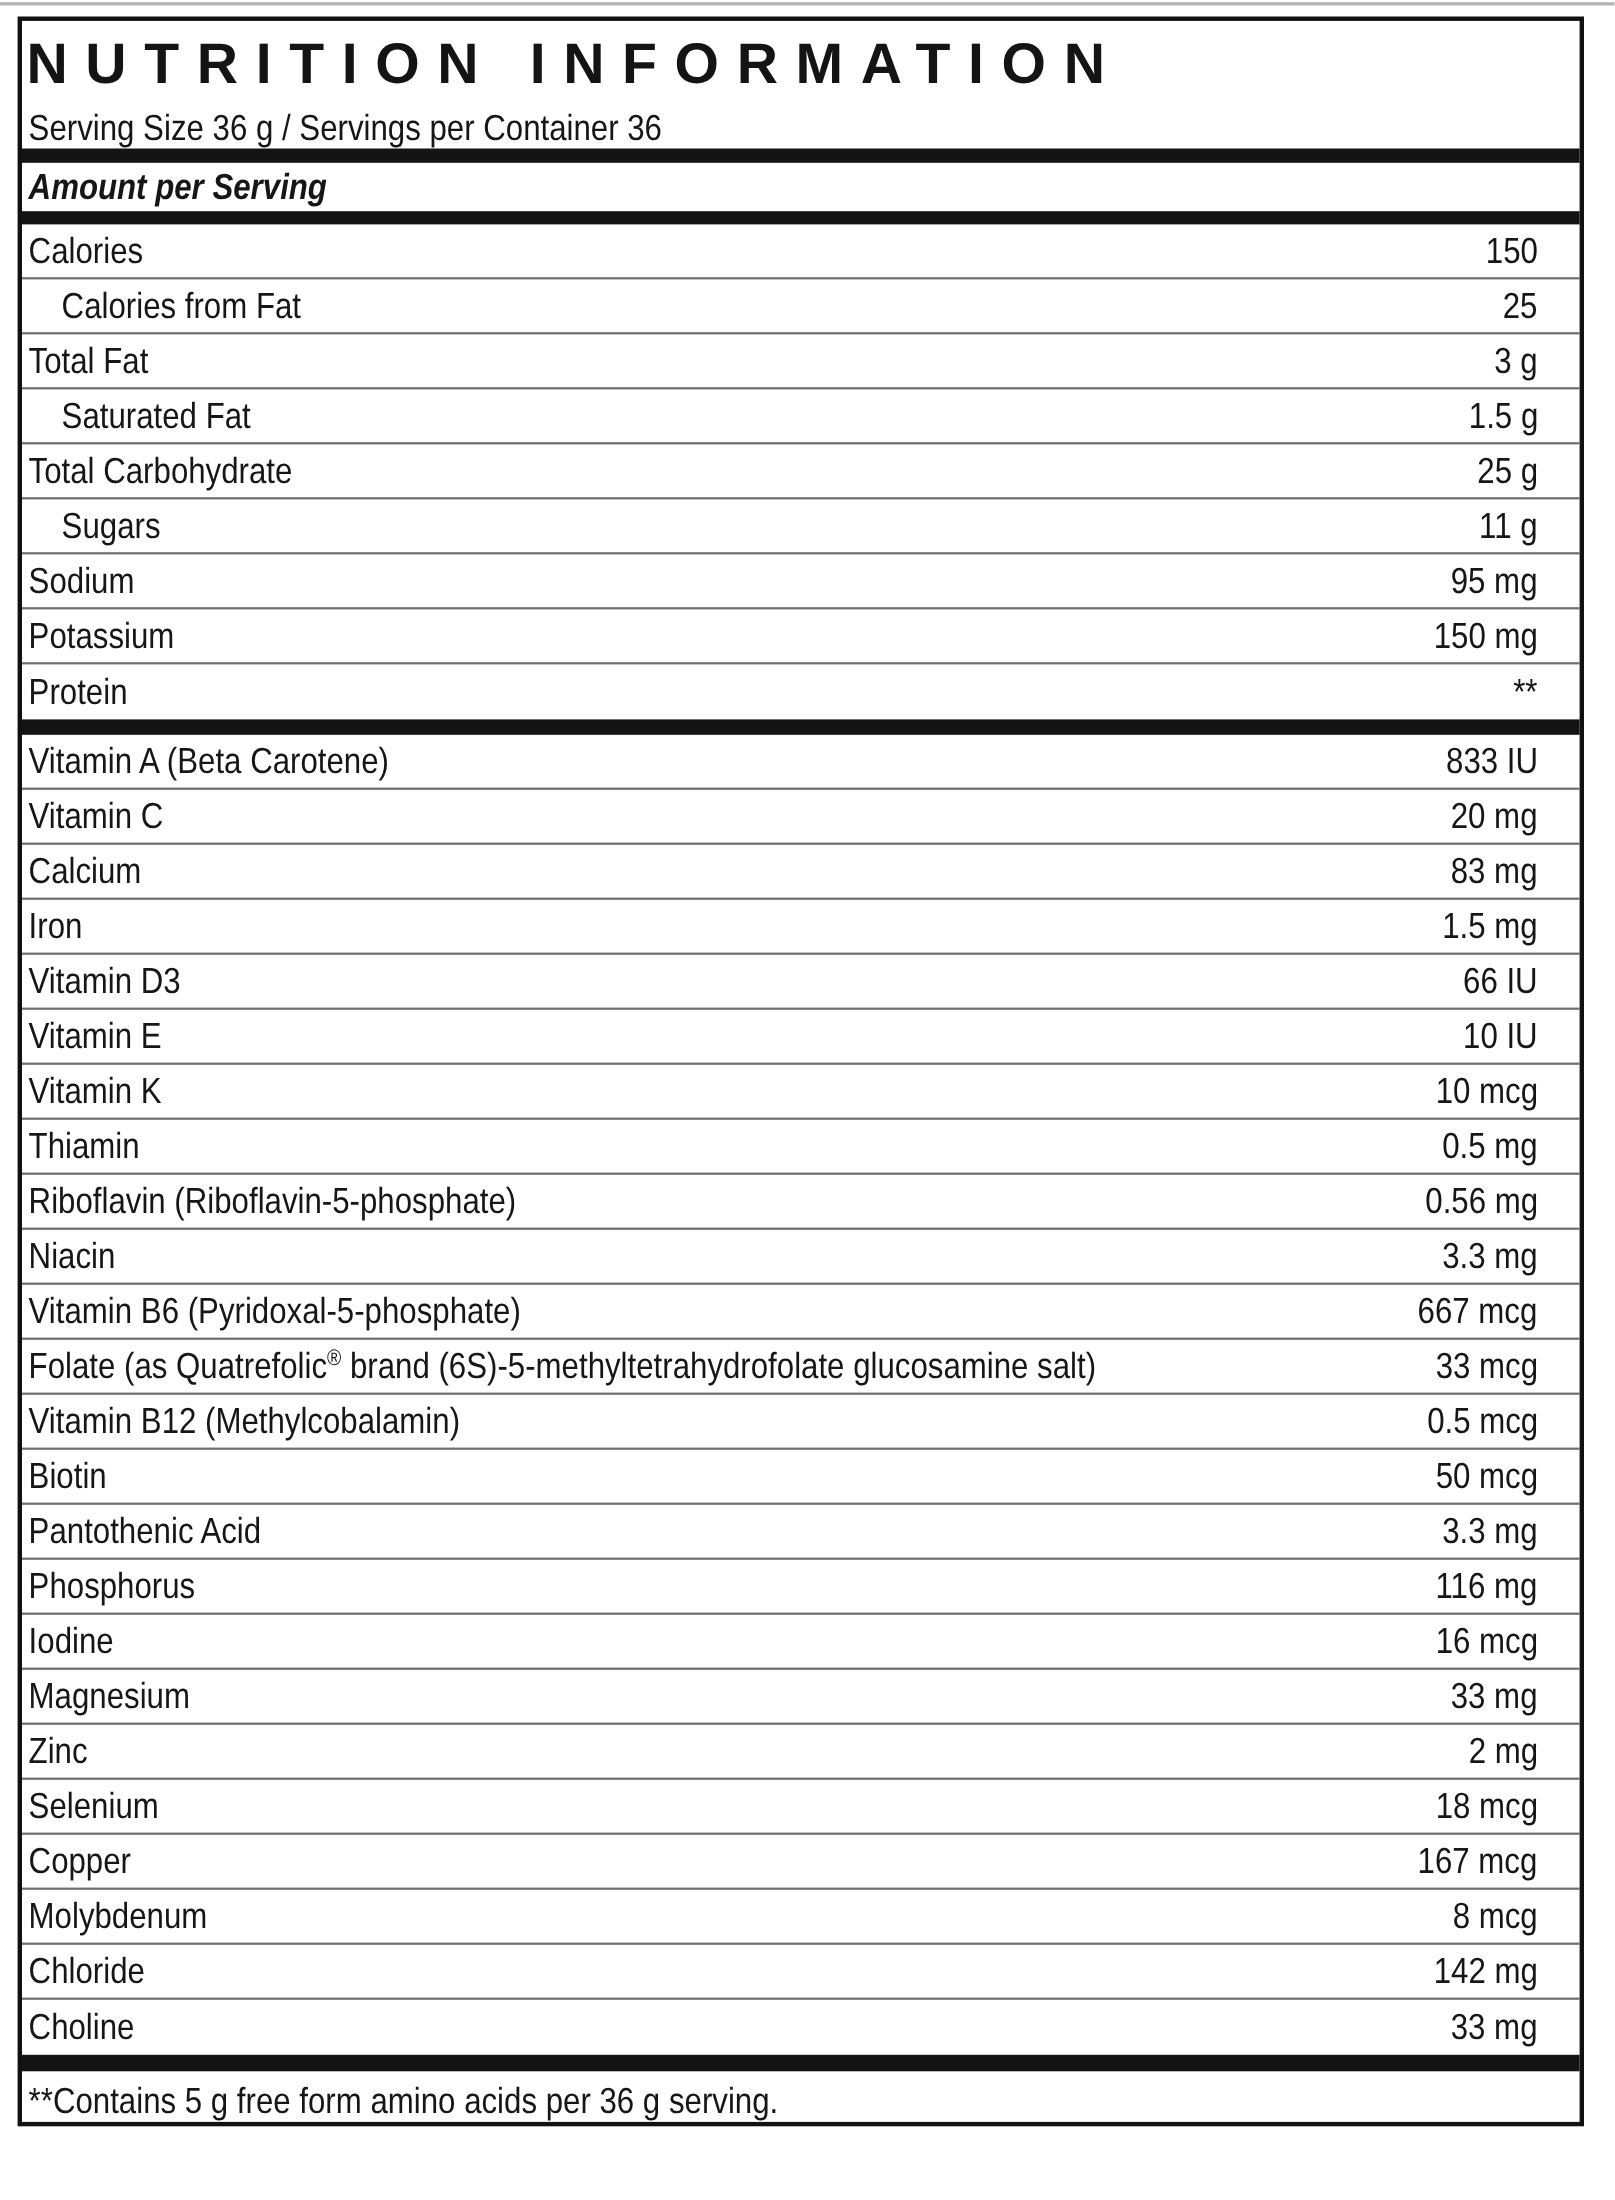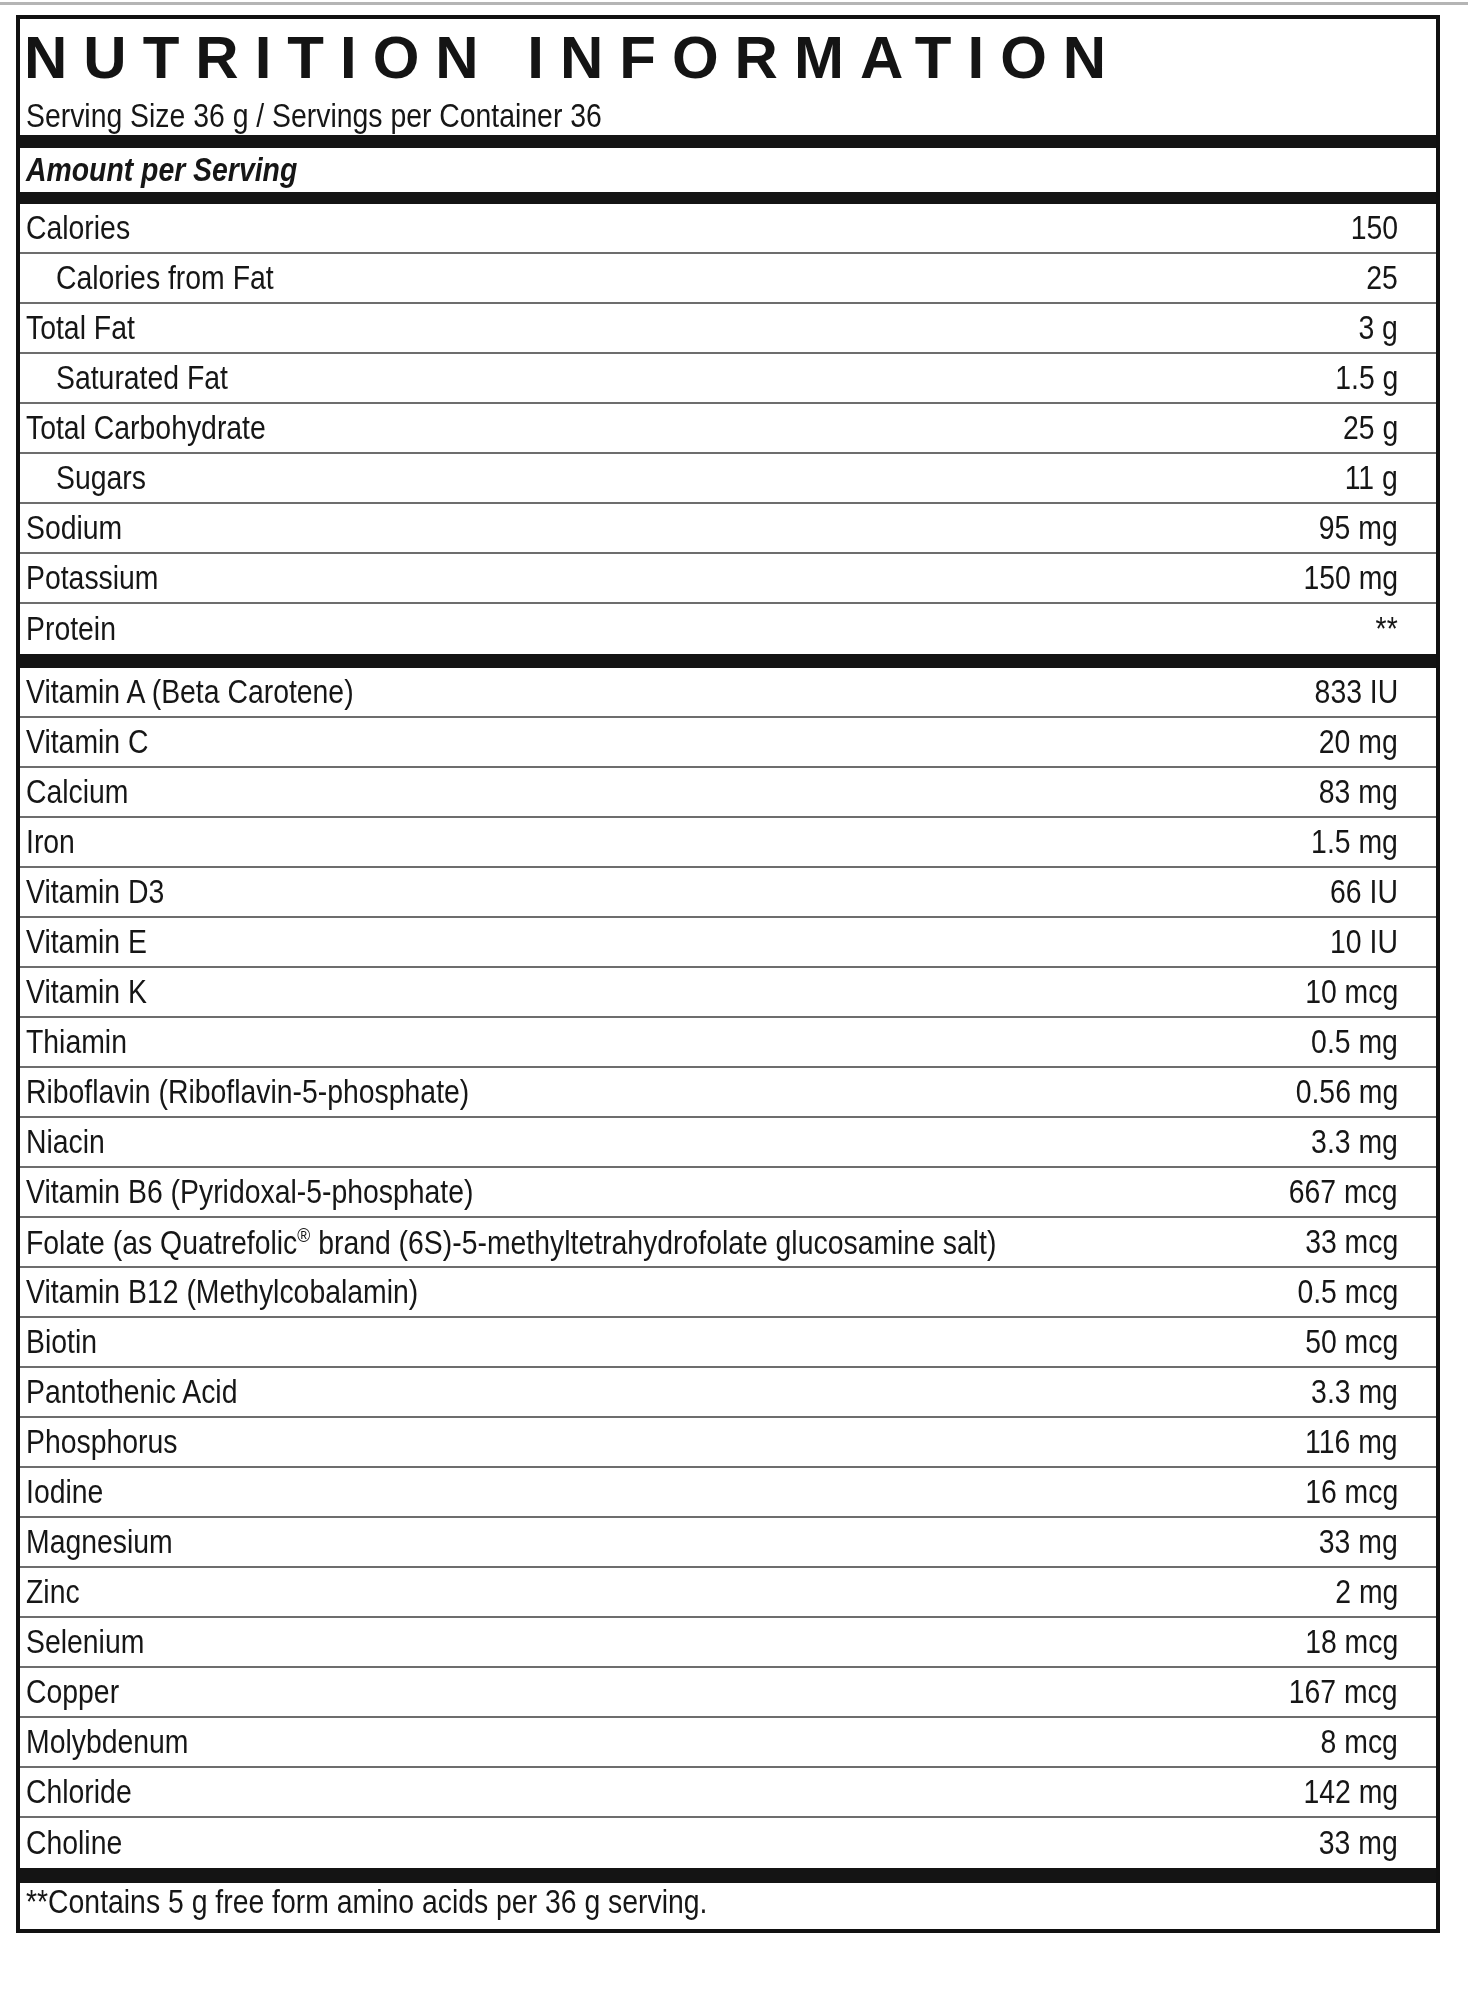--- a/index.html
+++ b/index.html
@@ -27,21 +27,21 @@
     box-sizing: border-box;
   }
   .title-wrap {
     height: 78px;
     display: flex;
     align-items: center;
     padding-left: 4px;
     overflow: hidden;
   }
   .title {
-    font-size: 60px;
+    font-size: 52px;
     font-weight: 700;
     letter-spacing: 16px;
     line-height: 1;
     white-space: nowrap;
     color: #141414;
   }
   .serving-wrap {
     height: 38px;
     display: flex;
     align-items: flex-start;
@@ -81,21 +81,21 @@
     gap: 36px;
   }
   .row.last { border-bottom: none; }
   .row .lbl { font-size: 33px; }
   .row.indent .lbl { margin-left: 30px; }
   .row .val { font-size: 33px; }
   .row .lbl sup { font-size: 0.62em; vertical-align: super; }
   .footnote-wrap {
     height: 46px;
     display: flex;
-    align-items: flex-start;
+    align-items: flex-end;
     padding-left: 6px;
   }
   .footnote-text { font-size: 33px; }
 </style>
 </head>
 <body>
 
 <div id="canvas">
   <div class="top-strip"></div>
 

